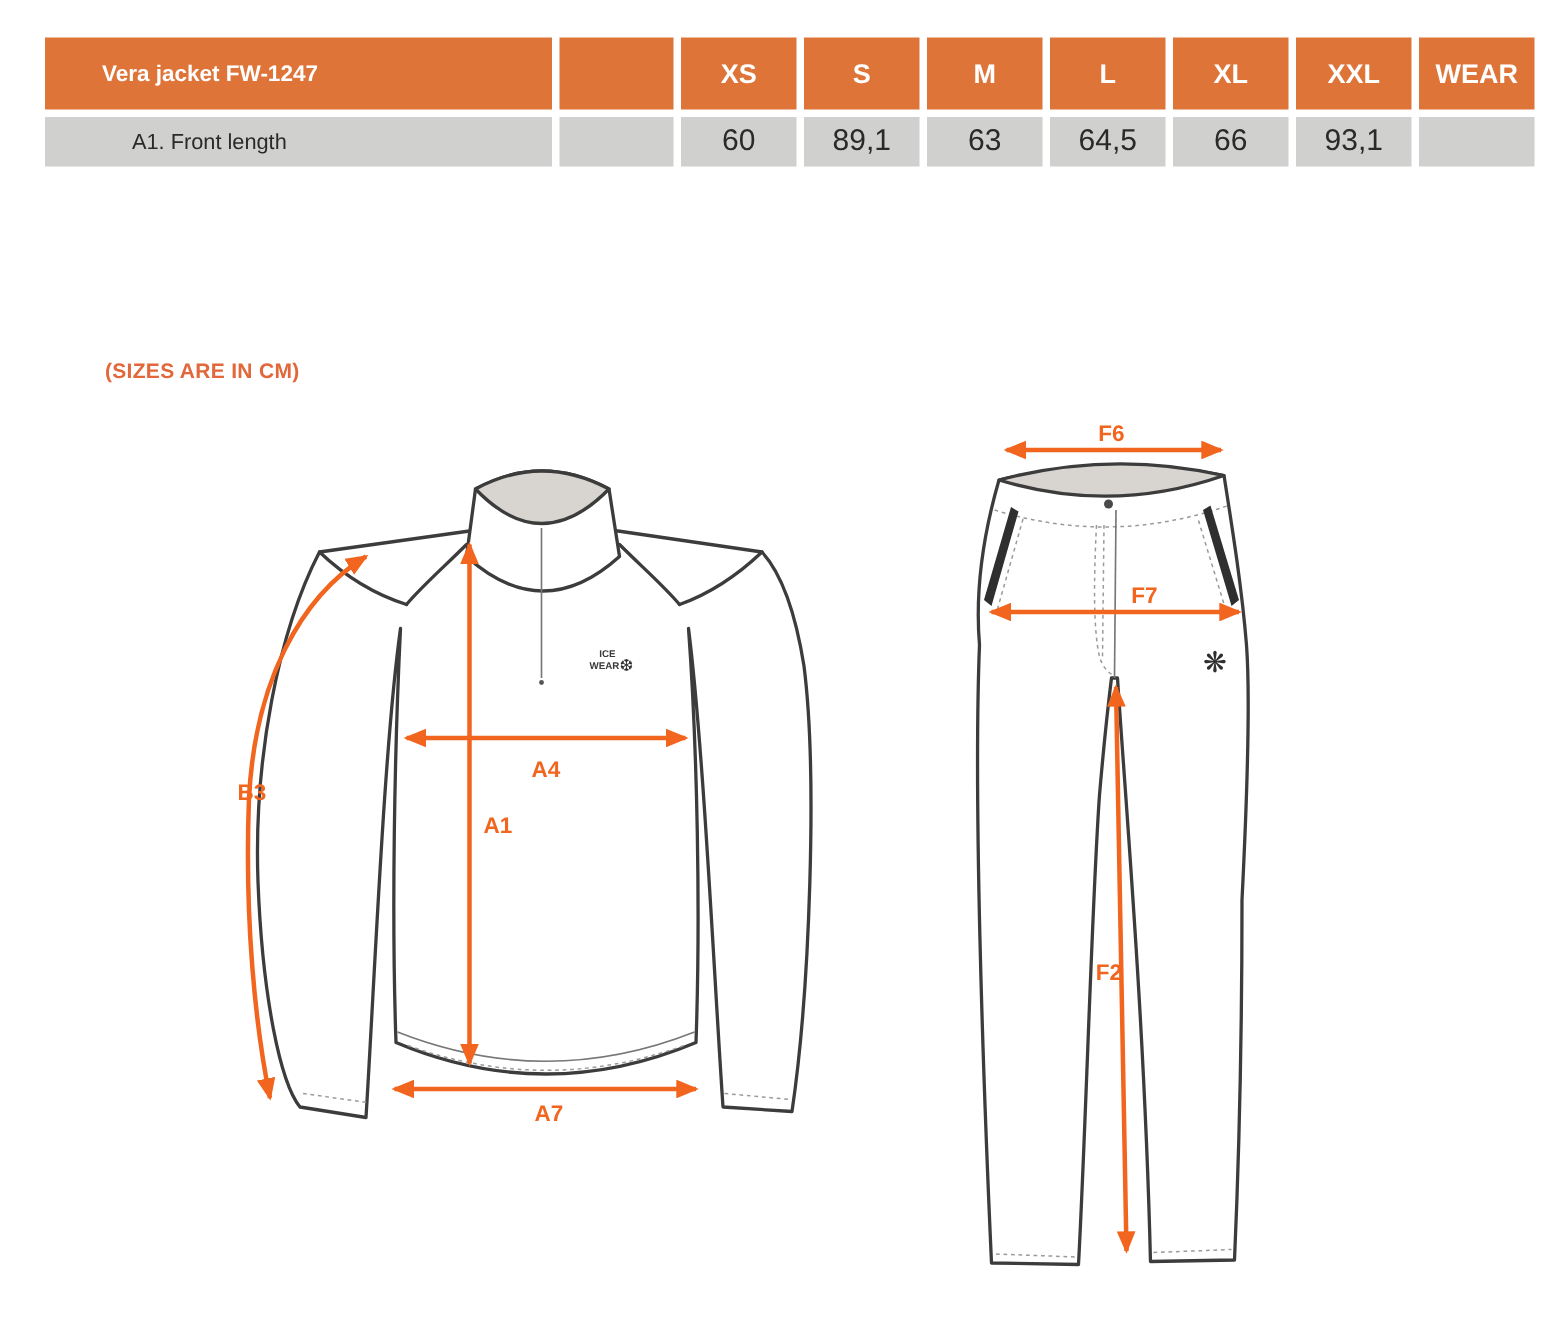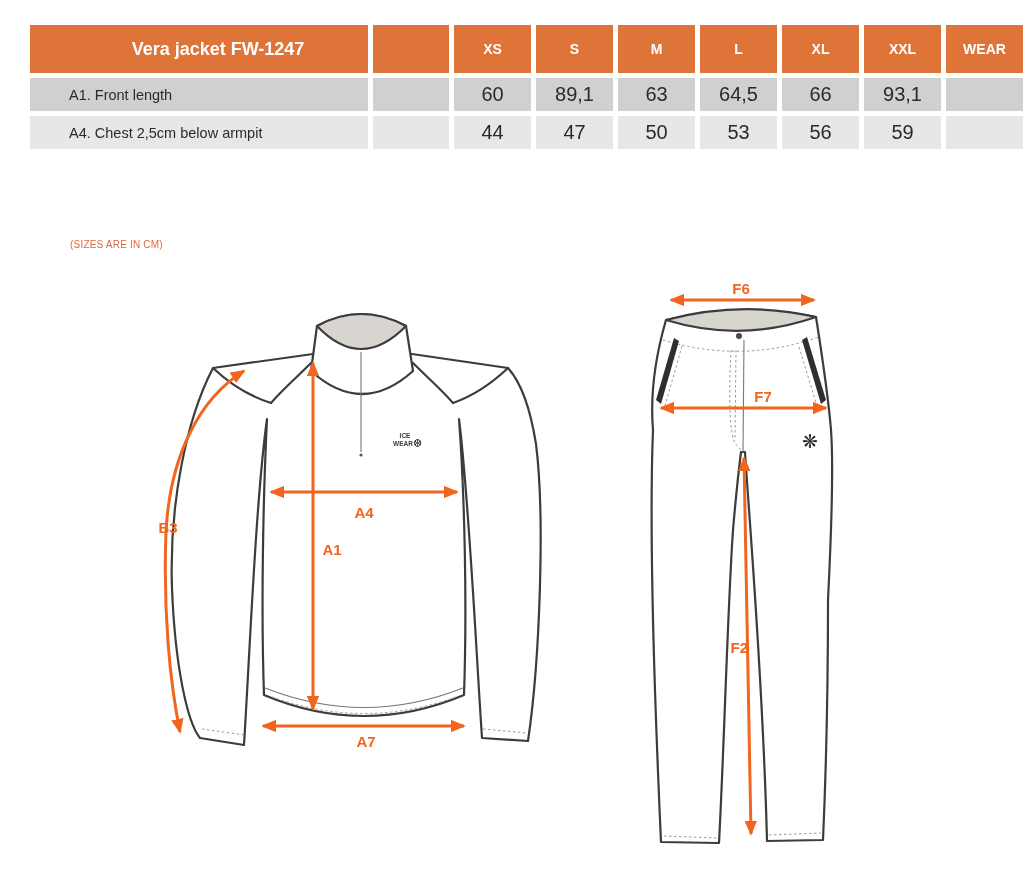--- a/index.html
+++ b/index.html
@@ -23,37 +23,37 @@
     position:absolute;left:25px;top:20px;
     border-collapse:separate;border-spacing:5px;
     table-layout:fixed;width:1003px;
   }
   .size-table th,.size-table td{
     padding:0;margin:0;vertical-align:middle;
     font-family:"Liberation Sans",sans-serif;
   }
   .size-table tr.head th{
     background:var(--header-orange);color:var(--white);
-    height:48px;font-size:14px;font-weight:bold;
+    height:48px;font-size:18px;font-weight:bold;
   }
   .size-table tr.head th.title-cell{
-    text-align:center;padding-left:38px;font-size:18px;
+    text-align:left;padding-left:38px;font-size:15px;
   }
   .size-table tr.datarow td{
     height:33px;font-size:20px;color:var(--text-dark);text-align:center;
   }
   .size-table tr.datarow td.label-cell{
-    text-align:left;padding-left:39px;font-size:14.5px;
+    text-align:left;padding-left:58px;font-size:14.5px;
   }
   .size-table tr.r-dark td{background:var(--row-dark);}
   .size-table tr.r-light td{background:var(--row-light);}
   
   .units-note{
     position:absolute;left:70px;top:239px;
-    color:var(--note-orange);font-size:10px;font-weight:normal;letter-spacing:.2px;
+    color:var(--note-orange);font-size:14px;font-weight:bold;letter-spacing:.2px;
   }
   
   svg.diagram{position:absolute;}
   #jacket-svg{left:130px;top:290px;}
   #pants-svg{left:610px;top:275px;}
   .g-line{stroke:var(--line-dark);stroke-width:2.2;fill:none;stroke-linejoin:round;stroke-linecap:round;}
   .g-fillwhite{fill:#ffffff;}
   .g-gray{fill:var(--collar-gray);}
   .g-dash{stroke:#9a9a9a;stroke-width:1;fill:none;stroke-dasharray:2.5 2.5;}
   .g-thin{stroke:#777777;stroke-width:1.1;fill:none;}
@@ -97,31 +97,20 @@
       <td class="label-cell">A1. Front length</td>
       <td></td>
       <td>60</td>
       <td>89,1</td>
       <td>63</td>
       <td>64,5</td>
       <td>66</td>
       <td>93,1</td>
       <td></td>
     </tr>
-    <tr class="datarow r-light">
-      <td class="label-cell">A4. Chest 2,5cm below armpit</td>
-      <td></td>
-      <td>44</td>
-      <td>47</td>
-      <td>50</td>
-      <td>53</td>
-      <td>56</td>
-      <td>59</td>
-      <td></td>
-    </tr>
   </tbody>
     </table>
 
   <div class="units-note">(SIZES ARE IN CM)</div>
 
   <svg id="jacket-svg" class="diagram" width="420" height="480" viewBox="130 290 420 480">
     <defs>
       <marker id="ahJ" viewBox="0 0 12 10" refX="10.5" refY="5" markerWidth="15" markerHeight="12.5" markerUnits="userSpaceOnUse" orient="auto-start-reverse">
         <path class="ah" d="M0,0 L12,5 L0,10 Z"></path>
       </marker>

